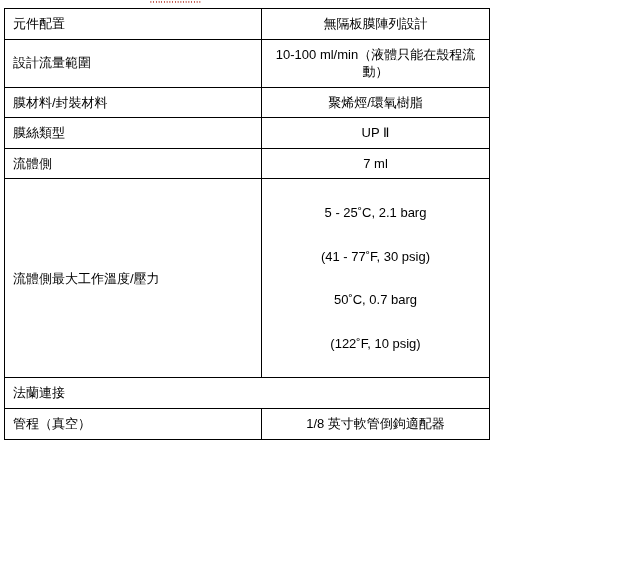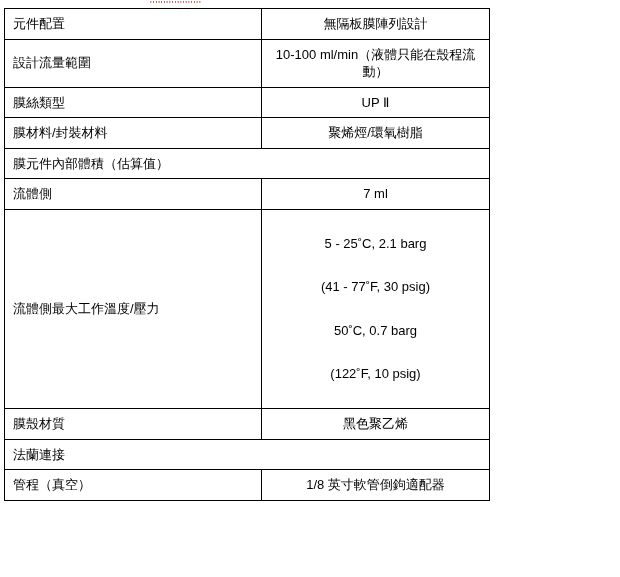--- a/index.html
+++ b/index.html
@@ -78,52 +78,45 @@
         <td class="label">元件配置</td>
         <td class="value">無隔板膜陣列設計</td>
       </tr>
 
       <tr>
         <td class="label">設計流量範圍</td>
         <td class="value">10-100 ml/min（液體只能在殼程流動）</td>
       </tr>
 
       <tr>
-        <td class="label">膜絲類型</td>
-        <td class="value">UP Ⅱ</td>
-      </tr>
-
-      <tr>
         <td class="label">膜材料/封裝材料</td>
         <td class="value">聚烯烴/環氧樹脂</td>
       </tr>
 
       <tr>
-        <td class="full" colspan="2">膜元件內部體積（估算值）</td>
+        <td class="label">膜絲類型</td>
+        <td class="value">UP Ⅱ</td>
       </tr>
+
 
       <tr>
         <td class="label">流體側</td>
         <td class="value">7 ml</td>
       </tr>
 
       <tr>
         <td class="label">流體側最大工作溫度/壓力</td>
         <td class="value multi-line">
           <p>5 - 25˚C, 2.1 barg</p>
           <p>(41 - 77˚F, 30 psig)</p>
           <p>50˚C, 0.7 barg</p>
           <p>(122˚F, 10 psig)</p>
         </td>
       </tr>
 
-      <tr>
-        <td class="label">膜殼材質</td>
-        <td class="value">黑色聚乙烯</td>
-      </tr>
 
       <tr>
         <td class="full" colspan="2">法蘭連接</td>
       </tr>
 
 
       <tr>
         <td class="label">管程（真空）</td>
         <td class="value">1/8 英寸軟管倒鉤適配器</td>
       </tr>

